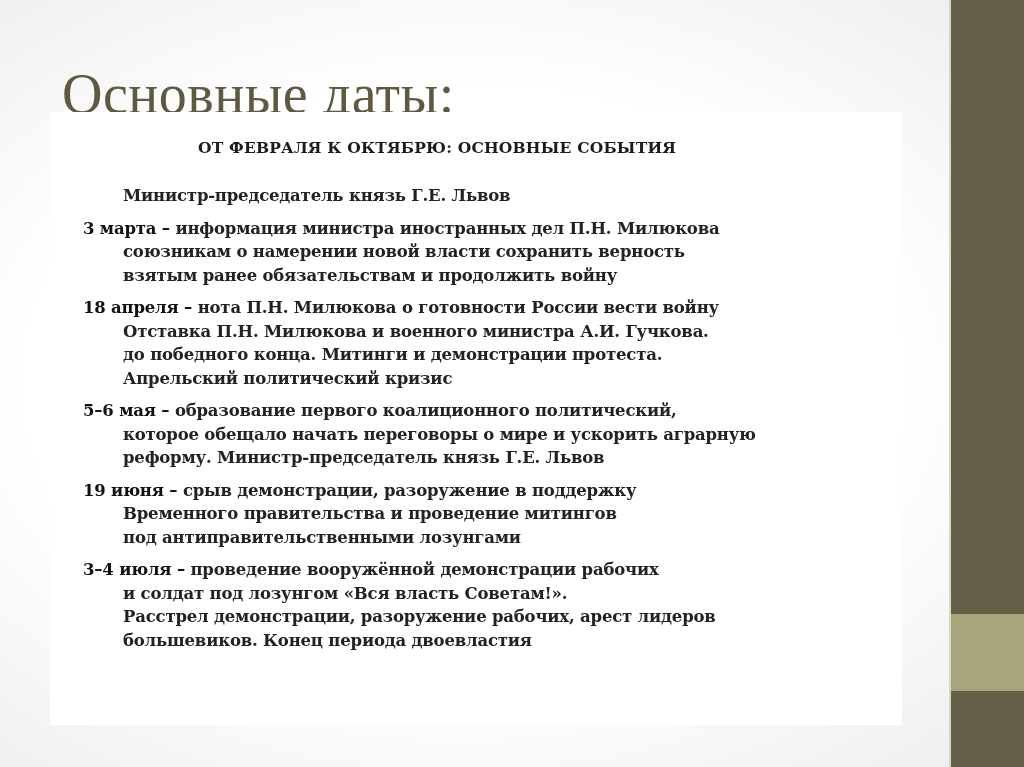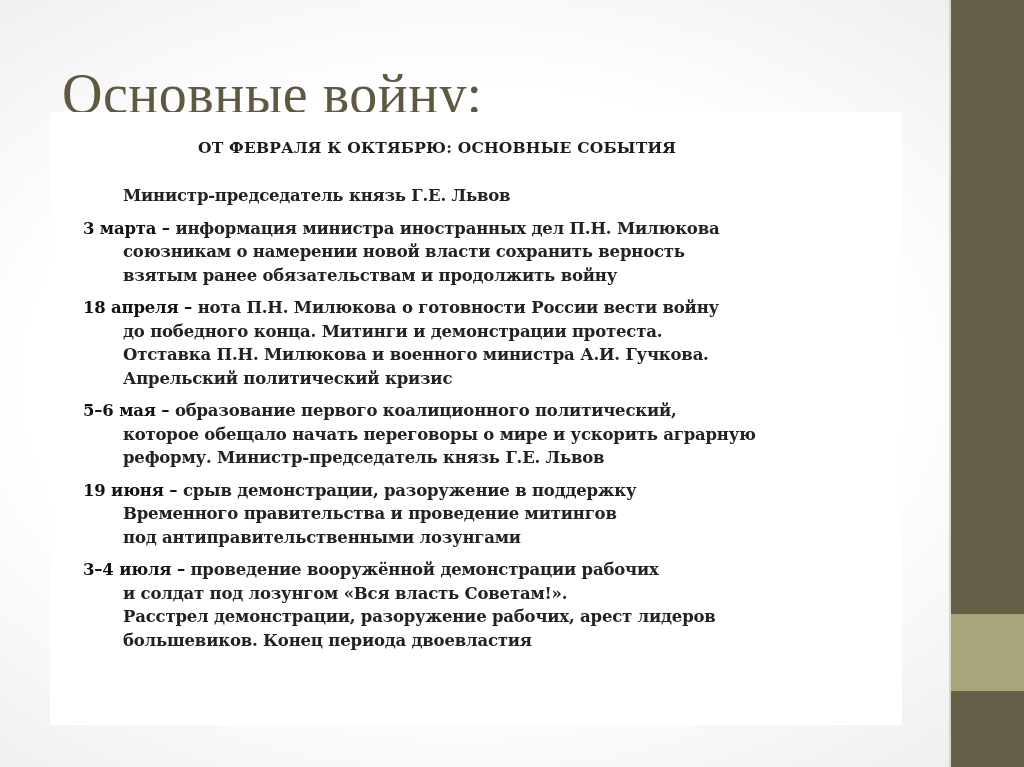--- a/index.html
+++ b/index.html
@@ -40,37 +40,37 @@
   .event-date { color:#111; }
   .event-dash { color:#111; }
 </style>
 </head>
 <body>
 
 <div class="sidebar">
   <div class="sidebar-band"></div>
 </div>
 
-<h1 class="slide-title">Основные войну:</h1>
+<h1 class="slide-title">Основные даты:</h1>
 
 <div class="doc-image">
   <h2 class="doc-heading">ОТ ФЕВРАЛЯ К ОКТЯБРЮ: ОСНОВНЫЕ СОБЫТИЯ</h2>
   <div class="events" id="events">
       <div class="event">
         <div class="event-line cont">Министр-председатель князь Г.Е. Львов</div>
       </div>
       <div class="event">
         <div class="event-line"><span class="event-date">3 марта</span><span class="event-dash"> – </span><span>информация министра иностранных дел П.Н. Милюкова</span></div>
         <div class="event-line cont">союзникам о намерении новой власти сохранить верность</div>
         <div class="event-line cont">взятым ранее обязательствам и продолжить войну</div>
       </div>
       <div class="event">
         <div class="event-line"><span class="event-date">18 апреля</span><span class="event-dash"> – </span><span>нота П.Н. Милюкова о готовности России вести войну</span></div>
+        <div class="event-line cont">Отставка П.Н. Милюкова и военного министра А.И. Гучкова.</div>
         <div class="event-line cont">до победного конца. Митинги и демонстрации протеста.</div>
-        <div class="event-line cont">Отставка П.Н. Милюкова и военного министра А.И. Гучкова.</div>
         <div class="event-line cont">Апрельский политический кризис</div>
       </div>
       <div class="event">
         <div class="event-line"><span class="event-date">5–6 мая</span><span class="event-dash"> – </span><span>образование первого коалиционного политический,</span></div>
         <div class="event-line cont">которое обещало начать переговоры о мире и ускорить аграрную</div>
         <div class="event-line cont">реформу. Министр-председатель князь Г.Е. Львов</div>
       </div>
       <div class="event">
         <div class="event-line"><span class="event-date">19 июня</span><span class="event-dash"> – </span><span>срыв демонстрации, разоружение в поддержку</span></div>
         <div class="event-line cont">Временного правительства и проведение митингов</div>

